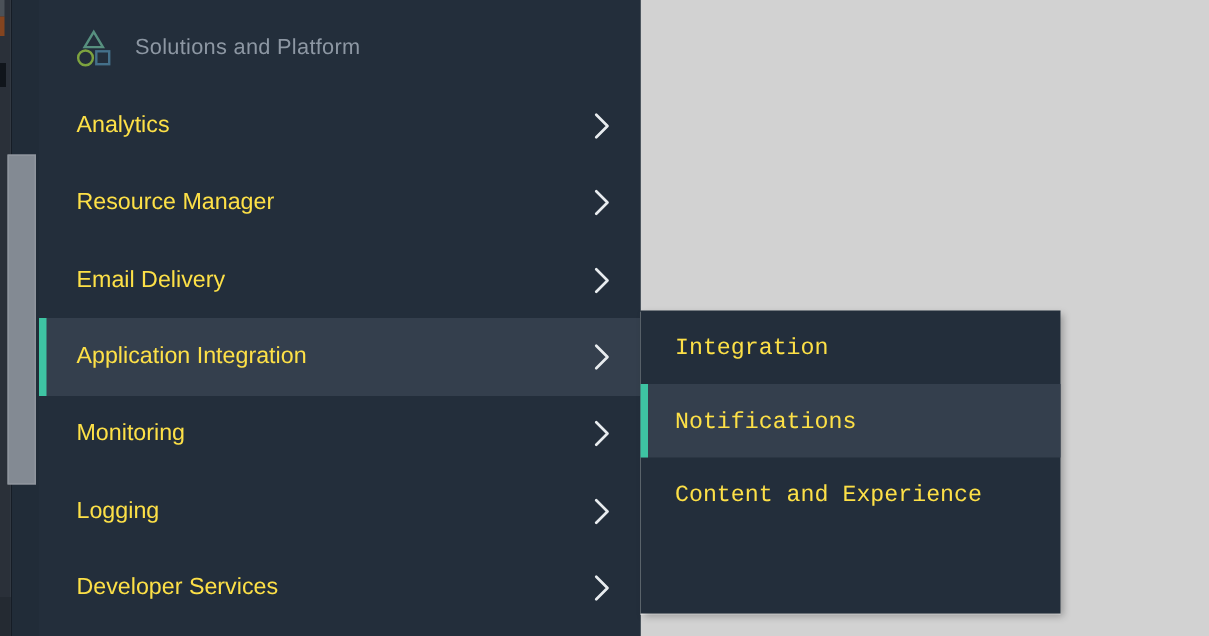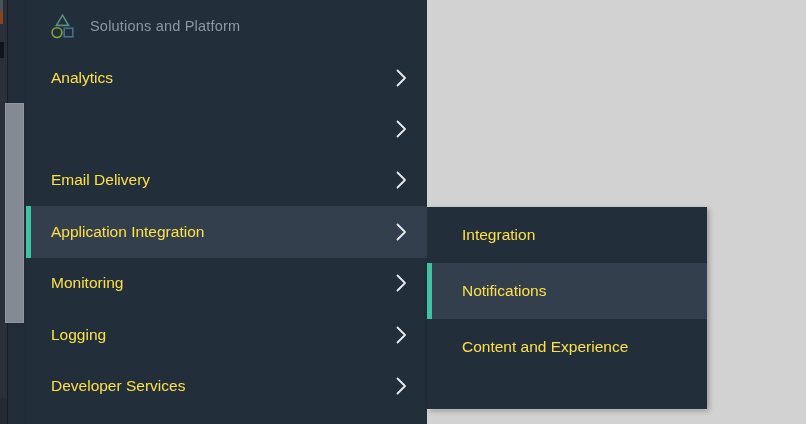--- a/index.html
+++ b/index.html
@@ -29,21 +29,21 @@
   }
   .scroll-thumb {
     position: absolute; left: -3px; top: 103px; width: 19px; height: 220px;
     background: #838a93;
     border: 1px solid #8f959d;
     z-index: 5;
   }
   .menu-inner {
     position: absolute; left: 18px; top: 0; right: 0; bottom: 0;
     background: #232e3b;
-    display: flex; flex-direction: column;
+    display: flex; flex-direction: column; justify-content: center;
   }
 
   .menu-header {
     height: 52px;
     display: flex; align-items: center;
     padding-left: 25px;
   }
   .menu-header .hdr-icon { display: inline-flex; margin-right: 16px; }
   .menu-header .hdr-label {
     color: #8d97a3; font-size: 14.5px; letter-spacing: .2px;
@@ -68,21 +68,21 @@
   }
 
   
   .submenu {
     position: absolute; left: 427px; top: 207px; width: 280px; height: 202px;
     background: #232e3b;
     box-shadow: 2px 2px 5px rgba(0,0,0,.28), 0 1px 0 #e8e8e8;
     display: flex; flex-direction: column;
     z-index: 10;
   }
-  .submenu .menu-row { height: 56px; padding-left: 35px; }
+  .submenu .menu-row { height: 49px; padding-left: 23px; font-family: Liberation Mono, monospace; }
 
   svg { display: block; }
 </style>
 </head>
 <body style="background: rgb(210, 210, 210);">
 
 <div class="edge-strip">
   <div class="seg-gray"></div>
   <div class="seg-orange"></div>
   <div class="seg-black"></div>
@@ -108,20 +108,21 @@
     <div class="menu-row">
       <span class="row-label">Analytics</span>
       <span class="chev">
         <svg width="11" height="18" viewBox="0 0 11 18">
             <polyline points="1.5,1.5 9,9 1.5,16.5" fill="none" stroke="#e8ecef" stroke-width="1.8" stroke-linecap="round" stroke-linejoin="round"></polyline>
           </svg>
       </span>
     </div>
 
     <div class="menu-row">
+      <span class="row-label">Resource Manager</span>
       <span class="chev">
         <svg width="11" height="18" viewBox="0 0 11 18">
             <polyline points="1.5,1.5 9,9 1.5,16.5" fill="none" stroke="#e8ecef" stroke-width="1.8" stroke-linecap="round" stroke-linejoin="round"></polyline>
           </svg>
       </span>
     </div>
 
     <div class="menu-row">
       <span class="row-label">Email Delivery</span>
       <span class="chev">

